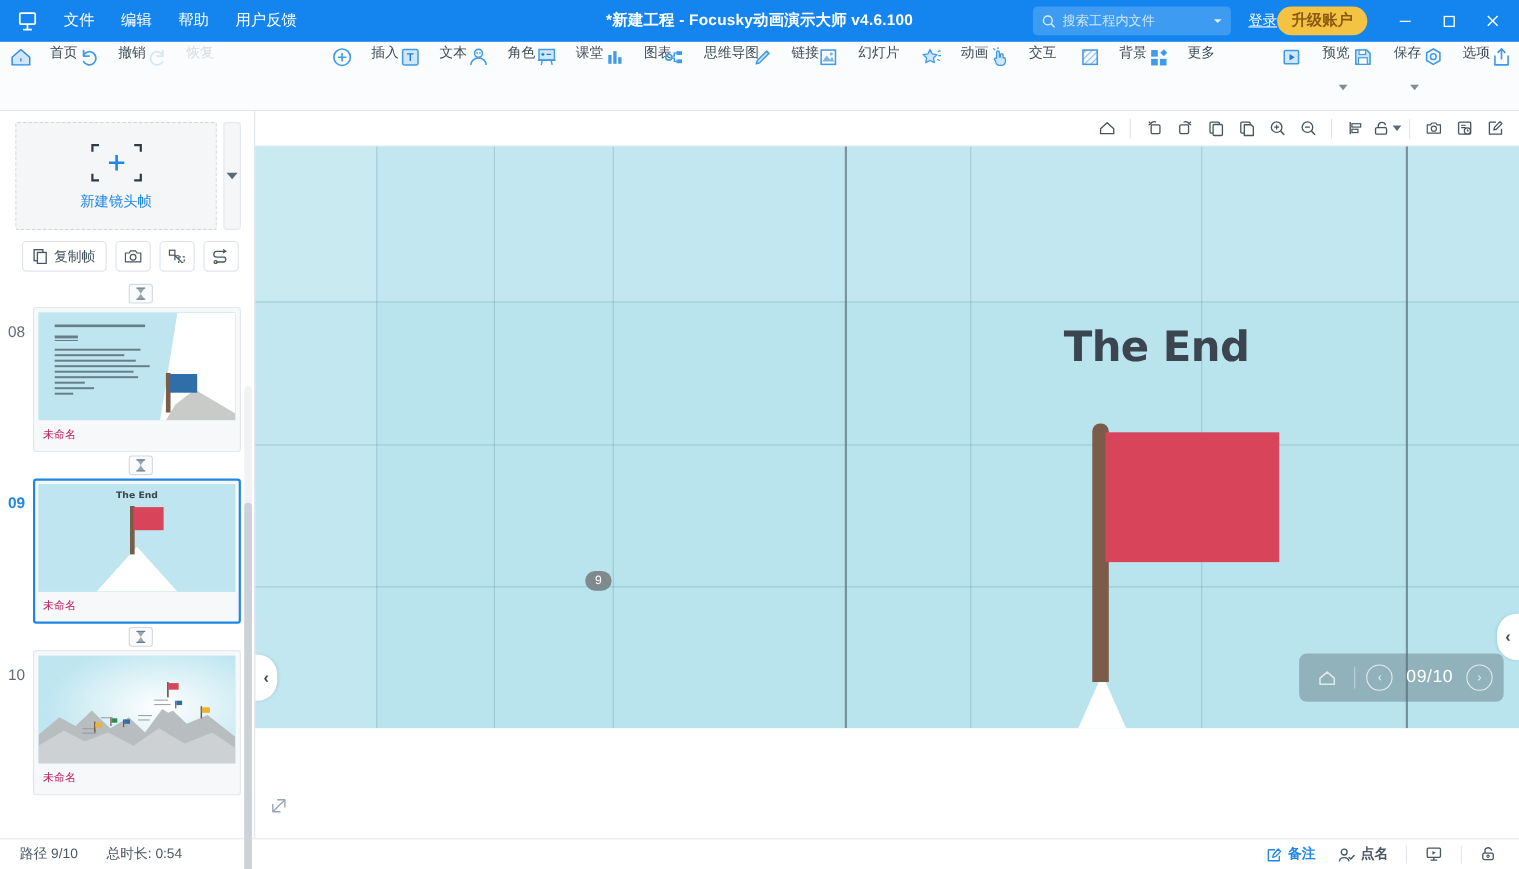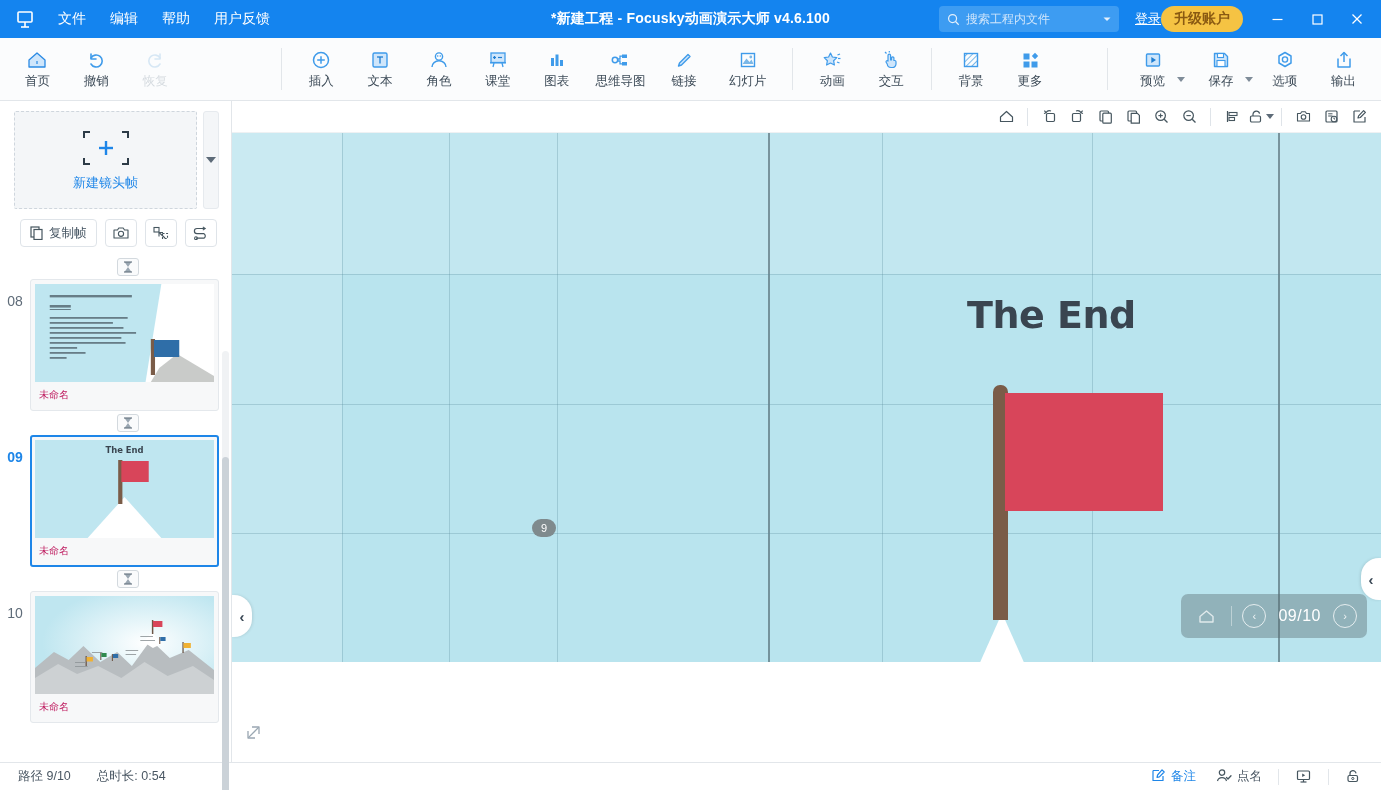--- a/index.html
+++ b/index.html
@@ -41,22 +41,22 @@
     border-radius:13px; padding:4px 13px; cursor:pointer; margin-right:14px;
   }
   .wbtn { width:40px; height:38px; display:flex; align-items:center; justify-content:center; cursor:pointer;}
 
   
   .ribbon {
     height:63px; background:#fbfcfd; border-bottom:1px solid #e2e6ea;
     display:flex; align-items:center; flex:none; padding:0 8px;
   }
   .rb-item {
-    width:62px; height:58px; display:flex; flex-direction:column; align-items:center;
-    justify-content:center; gap:1px; cursor:pointer; position:relative;
+    width:62px; height:58px; display:flex; flex-direction:row; 
+    justify-content:center; gap:16px; cursor:pointer; position:relative;
   }
   .rb-item.wide { width:72px; }
   .rb-item.disabled { opacity:.38; }
   .rb-label { font-size:12.5px; color:#3d4b58; white-space:nowrap; }
   .rb-item.disabled .rb-label { color:#9aa7b2; }
   .rb-sep { width:1px; height:42px; background:#e2e6ea; margin:0 10px; }
   .rb-caret { position:absolute; right:2px; bottom:16px; width:0;height:0;
     border-left:4px solid transparent; border-right:4px solid transparent;
     border-top:5px solid #7f8c99; }
   .ricon { width:24px;height:24px;display:flex;align-items:center;justify-content:center;}
@@ -180,21 +180,21 @@
   .notes-placeholder { font-size:12.5px; color:#bcc4cb; line-height:1.5; }
   .notes-expand { width:26px; display:flex; align-items:flex-end; justify-content:center; padding-bottom:16px; cursor:pointer;}
 
   
   .statusbar {
     height:28px; flex:none; border-top:1px solid #e2e6ea; background:#fff;
     display:flex; align-items:center; padding:0 10px; font-size:12.5px; color:#4a5763;
   }
   .sb-left { display:flex; gap:26px; padding-left:8px;}
   .sb-right { margin-left:auto; display:flex; align-items:center; gap:0px; }
-  .sb-item { display:flex; align-items:flex-start; gap:5px; cursor:pointer; padding:0 10px; }
+  .sb-item { display:flex; align-items:flex-end; gap:5px; cursor:pointer; padding:0 10px;font-weight:bold; }
   .sb-item.active { color:#1e86e8; }
   .sb-sep { width:1px;height:16px;background:#e2e6ea;margin:0 6px;}
   svg { display:block; }
 </style>
 </head>
 <body>
 
 <div class="app">
 
   <div class="titlebar">

